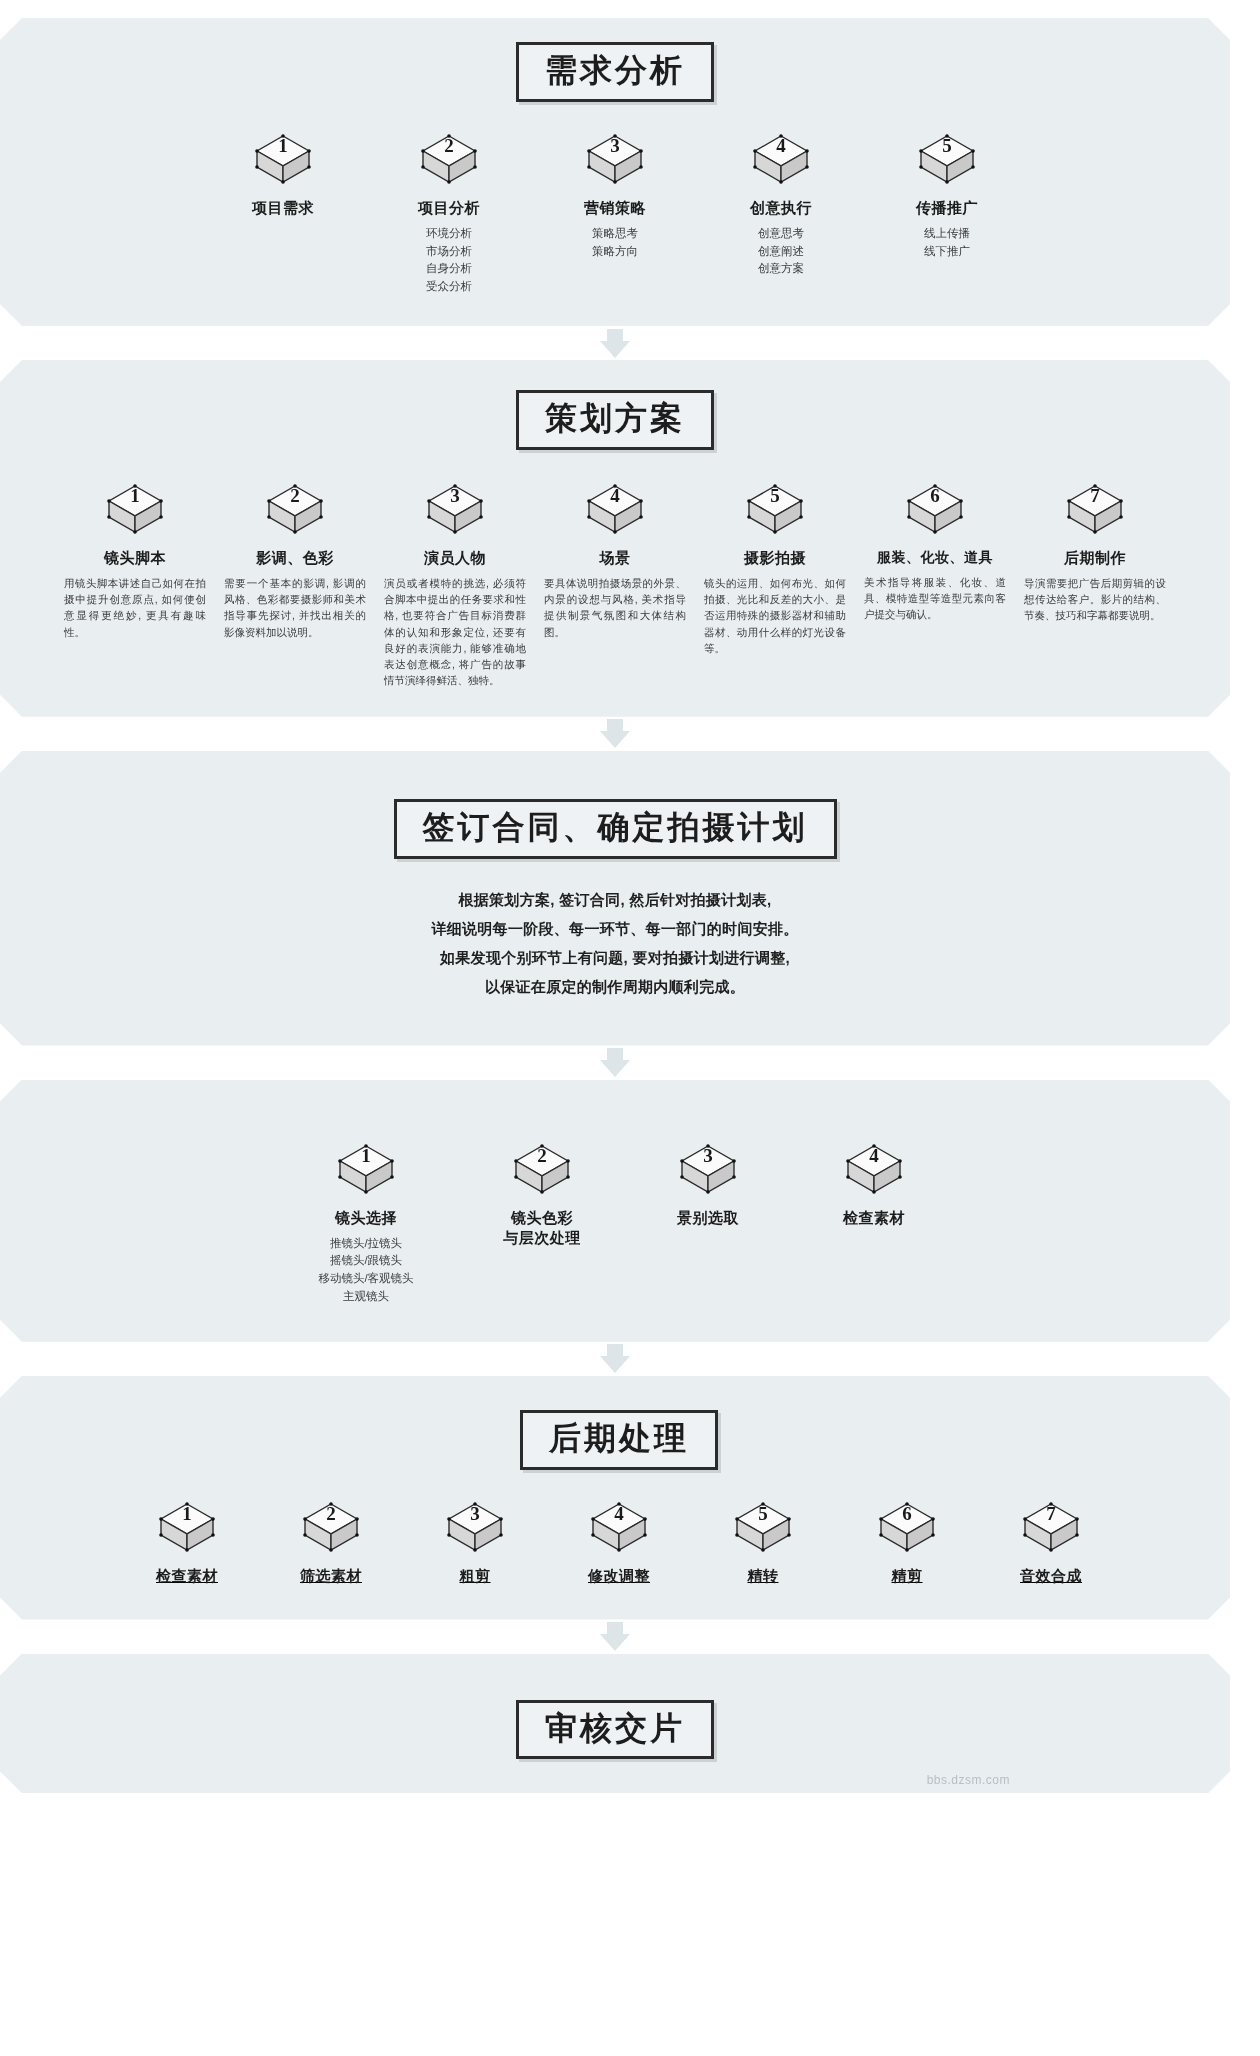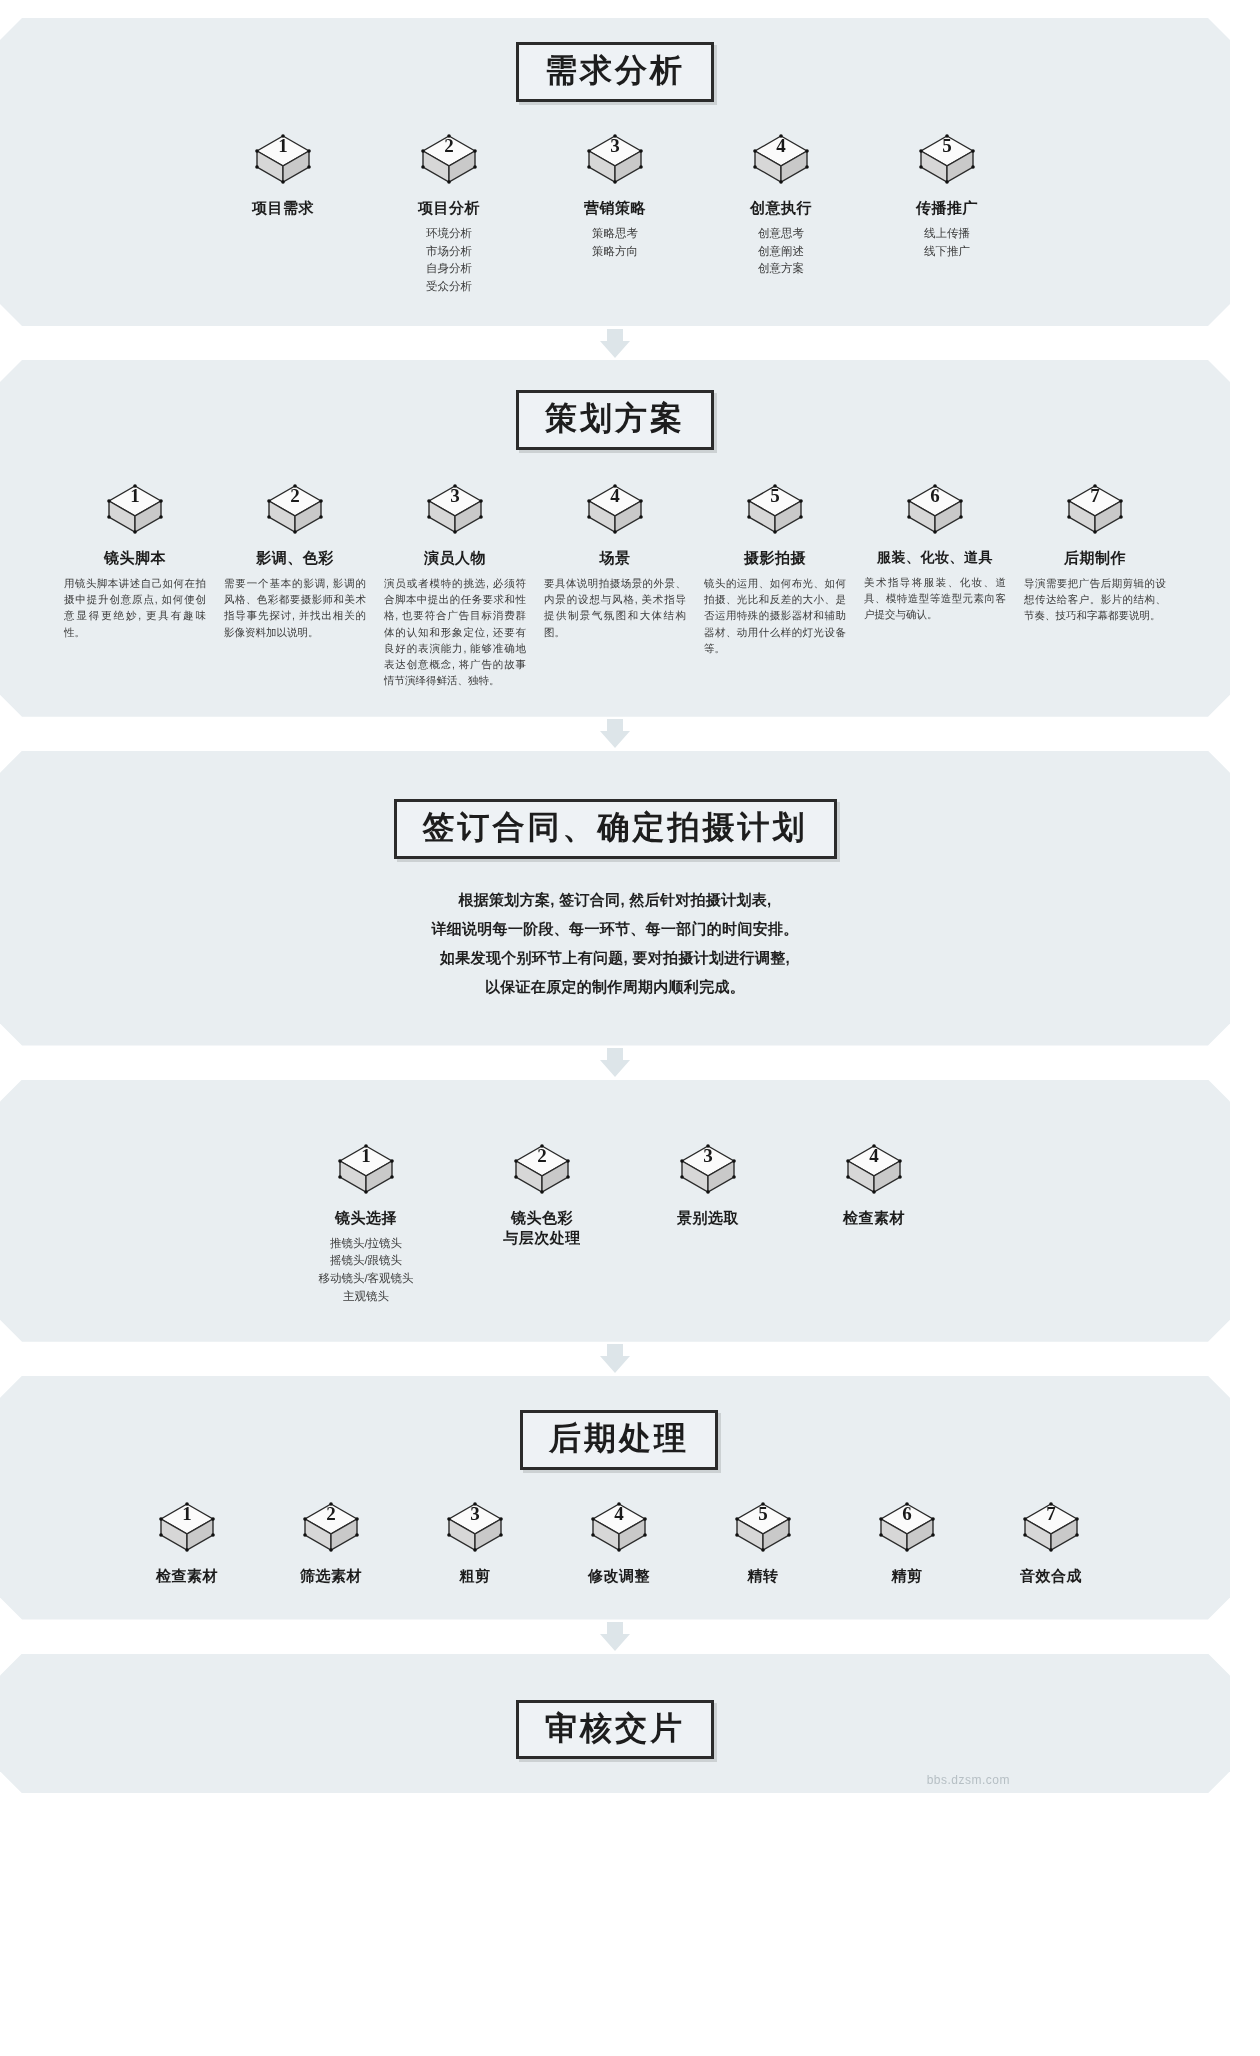--- a/index.html
+++ b/index.html
@@ -520,21 +520,21 @@
     </div>
   </div>
 
   <div class="connector">
     <div class="arrow-wrap">
         <div class="arrow-stem"></div>
         <div class="arrow-down"></div>
       </div>
   </div>
 
-  <div class="band notch-all" style="padding:34px 0 34px 8px;">
+  <div class="band notch-all" style="padding:34px 0 34px 8px;text-decoration:underline;">
     <div class="band-inner">
       <div class="title-row">
         <div class="title-box">
           <div class="t">后期处理</div>
         </div>
       </div>
       <div class="cols" style="margin-top:32px; gap:34px; padding:0 40px;">
 
         <div class="col" style="width:110px;">
           <div class="cube">

